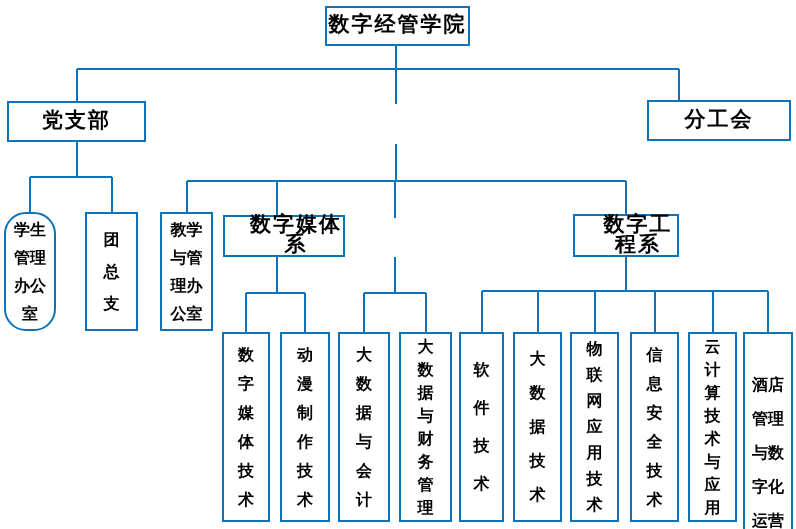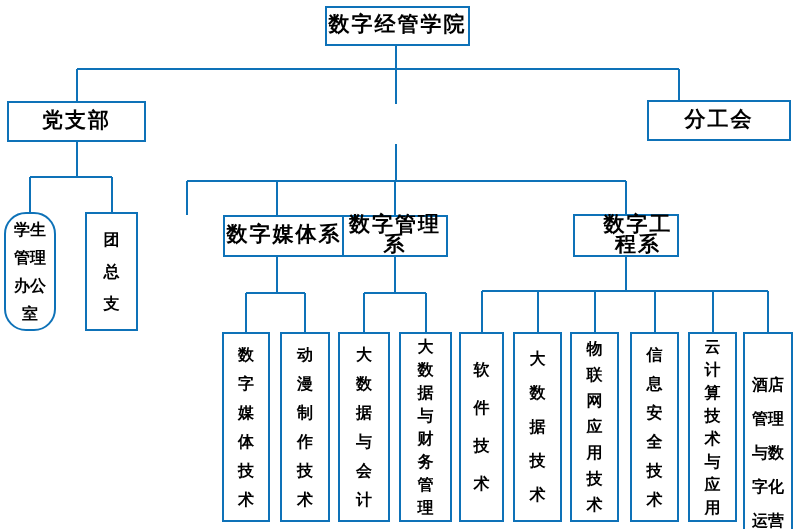--- a/index.html
+++ b/index.html
@@ -41,21 +41,21 @@
   .lh38 { line-height: 38px; }
 
   
   .n-root  { left: 325px; top: 6px;   width: 145px; height: 40px; }
   .n-party { left: 7px;   top: 101px; width: 139px; height: 41px; }
   .n-admin { left: 311px; top: 101px; width: 159px; height: 43px; }
   .n-union { left: 610px; top: 100px; width: 144px; height: 41px; margin-left: 37px; }
   .n-stud  { left: 4px;   top: 212px; width: 52px;  height: 119px; border-radius: 22px; }
   .n-league{ left: 85px;  top: 212px; width: 53px;  height: 119px; }
   .n-teach { left: 160px; top: 212px; width: 53px;  height: 119px; }
-  .n-media { left: 223px; top: 215px; width: 122px; height: 42px; }
+  .n-media { left: 223px; top: 215px; width: 122px; height: 42px; padding-left: 24px; }
   .n-mgmt  { left: 342px; top: 215px; width: 106px; height: 42px; }
   .n-eng   { left: 573px; top: 214px; width: 106px; height: 43px; padding-left: 24px; }
   .n-b1  { left: 222px; top: 332px; width: 48px; height: 190px; }
   .n-b2  { left: 280px; top: 332px; width: 50px; height: 190px; }
   .n-b3  { left: 338px; top: 332px; width: 52px; height: 190px; }
   .n-b4  { left: 399px; top: 332px; width: 53px; height: 190px; }
   .n-b5  { left: 459px; top: 332px; width: 45px; height: 190px; }
   .n-b6  { left: 513px; top: 332px; width: 49px; height: 190px; }
   .n-b7  { left: 570px; top: 332px; width: 49px; height: 190px; }
   .n-b8  { left: 630px; top: 332px; width: 49px; height: 190px; }
@@ -89,23 +89,26 @@
   <div class="box hbox n-party">党支部</div>
   <div class="box hbox n-union">分工会</div>
 
   <div class="box vbox lh28 n-stud">学生
 管理
 办公
 室</div>
   <div class="box vbox lh32 n-league">团
 总
 支</div>
+  <div class="box vbox lh28 n-teach">教学
+与管
+理办
+公室</div>
 
   <div class="box hbox n-media">数字媒体系</div>
-  <div class="box hbox n-mgmt">数字管理系</div>
   <div class="box hbox n-eng">数字工程系</div>
 
   <div class="box vbox lh29 n-b1">数
 字
 媒
 体
 技
 术</div>
   <div class="box vbox lh29 n-b2">动
 漫

